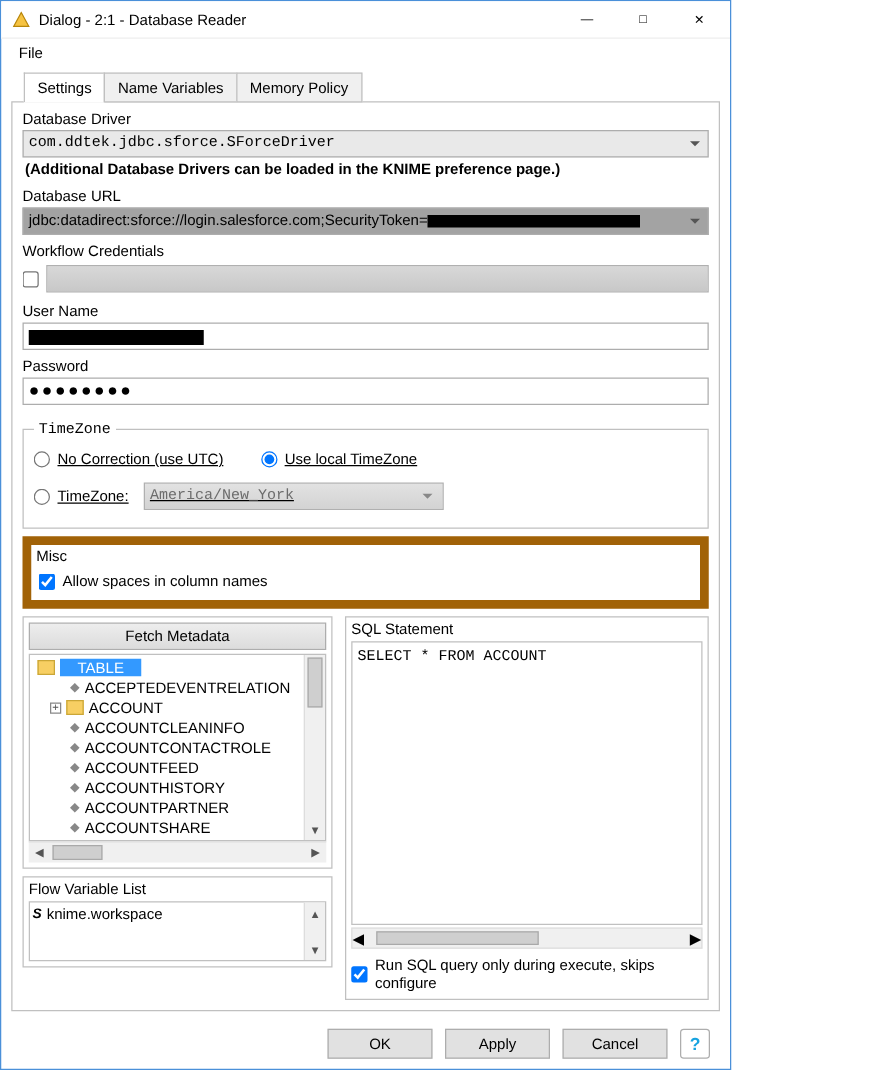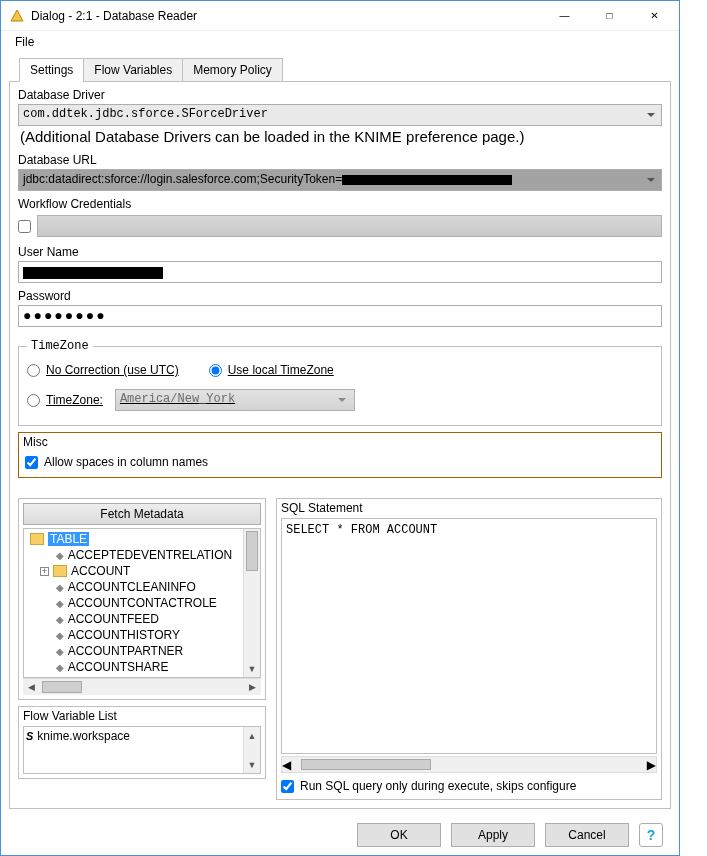--- a/index.html
+++ b/index.html
@@ -4,21 +4,21 @@
 <style>
   * { box-sizing: border-box; }
   body {
     margin: 0; padding: 0;
     font-family: "Segoe UI", Tahoma, sans-serif;
     font-size: 12px;
     background: #fff;
     color: #000;
   }
   .window {
-    width: 680px; height: 856px;
+    width: 585px; height: 856px;
     border: 1px solid #4a90d9;
     display: flex; flex-direction: column;
     background: #fff;
   }
   .titlebar {
     height: 30px;
     display: flex; align-items: center;
     padding: 0 2px 0 8px;
     background: #fff;
     border-bottom: 1px solid #eee;
@@ -68,21 +68,21 @@
     position: relative;
   }
   .combo::after {
     content: ""; position: absolute; right: 6px; top: 8px;
     border-left: 4px solid transparent;
     border-right: 4px solid transparent;
     border-top: 4px solid #555;
   }
   .combo.url { background:#a3a3a3; font-family: Liberation Sans, sans-serif; }
   .combo .redact { display:inline-block; width:170px; height:10px; background:#000; vertical-align:middle;}
-  .note { font-size: 15px; padding: 2px 2px; color:#000;}
+  .note { font-size: 12px; padding: 2px 2px; color:#000;font-weight:bold;}
   .textfield {
     width: 100%; height: 22px;
     border: 1px solid #adadad;
     padding: 2px 4px; background:#fff;
   }
   .redact-block { display:inline-block; width:140px; height:12px; background:#000; margin-top:3px;}
   .pwd-dots { letter-spacing: 2px; font-size: 14px; line-height:14px; padding-top:1px;}
   .chk-row { display:flex; align-items:center; gap:6px; padding:2px 0;}
   input[type=checkbox]{ width:13px;height:13px; margin:0;}
   .wf-combo {
@@ -123,21 +123,21 @@
     cursor:default;
   }
   .tree-wrap{ border:1px solid #c0c0c0; height:150px; display:flex;}
   .tree{
     flex:1; overflow:hidden; padding:2px 0 0 2px; font-size:12px;
     background:#fff; position:relative;
   }
   .tree-item{ display:flex; align-items:center; height:16px; gap:4px; padding-left:4px;}
   .tree-item .bullet{ color:#888; font-size:10px;}
   .folder{ width:14px;height:12px;background:#f7cf63;border:1px solid #caa637; display:inline-block;}
-  .sel{ background:#3399ff; color:#fff; padding:0 2px;}
+  .sel{ background:#3399ff; color:#fff; padding:0 14px;}
   .expander{ width:9px;height:9px;border:1px solid #888;display:inline-flex;align-items:center;justify-content:center;font-size:9px;line-height:7px;color:#555;}
   .vscroll{ width:17px; background:#f0f0f0; border-left:1px solid #ddd; position:relative;}
   .vscroll .thumb{ position:absolute; left:2px; right:2px; top:2px; height:40px; background:#cfcfcf; border:1px solid #a9a9a9;}
   .vscroll .arr{position:absolute;left:0;right:0;height:17px;display:flex;align-items:center;justify-content:center;font-size:9px;color:#555;}
   .hscroll{ height:17px; background:#f0f0f0; border-top:1px solid #ddd; display:flex; align-items:center;}
   .hscroll .arr{width:17px;text-align:center;font-size:9px;color:#555;}
   .hscroll .track{flex:1;position:relative;height:100%;}
   .hscroll .thumb2{position:absolute;left:2px;top:2px;bottom:2px;width:40px;background:#cfcfcf;border:1px solid #a9a9a9;}
   .fv-list{ border:1px solid #c0c0c0; height:48px; display:flex;}
   .fv-body{flex:1;padding:2px;}
@@ -147,21 +147,21 @@
     flex:1; border:1px solid #c0c0c0; background:#fff;
     font-family:"Consolas","Courier New",monospace;
     padding:4px; min-height:220px;
   }
   .sql-hscroll{height:17px;background:#f0f0f0;border:1px solid #ddd;display:flex;align-items:center;margin-top:2px;}
   .sql-hscroll .track{flex:1;position:relative;height:100%;}
   .sql-hscroll .thumb3{position:absolute;left:10px;top:2px;bottom:2px;width:130px;background:#cfcfcf;border:1px solid #a9a9a9;}
   .btnbar{ display:flex; justify-content:flex-end; align-items:flex-end; gap:10px; padding:14px 8px 0 8px;}
   .btn{ width:84px;height:24px;background:#e1e1e1;border:1px solid #adadad;text-align:center;line-height:22px;cursor:default;}
   .help-btn{ width:24px;height:24px;border:1px solid #adadad;border-radius:3px;color:#16a3e0;display:flex;align-items:center;justify-content:center;font-weight:bold;font-size:14px;}
-  .misc-box{ border:1px solid #a16207; padding:4px 6px 6px 6px; margin-bottom:20px;}
+  .misc-box{ border:7px solid #a16207; padding:4px 6px 6px 6px; margin-bottom:6px;}
 </style>
 </head>
 <body>
 
 <div class="window">
   <div class="titlebar">
     <span class="icon">
       <svg width="14" height="14" viewBox="0 0 14 14">
           <polygon points="7,1 13,12 1,12" fill="#f6c342" stroke="#b8860b" stroke-width="1"></polygon>
         </svg>
@@ -174,21 +174,21 @@
     </div>
   </div>
 
   <div class="menubar">
     <span class="menuitem">File</span>
   </div>
 
   <div class="content">
     <div class="tabs-row">
       <div class="tab active">Settings</div>
-      <div class="tab">Flow Variables</div>
+      <div class="tab">Name Variables</div>
       <div class="tab">Memory Policy</div>
     </div>
 
     <div class="tabpanel">
 
       <div class="group">
         <div class="group-label">Database Driver</div>
         <div class="combo"><span>com.ddtek.jdbc.sforce.SForceDriver</span></div>
         <div class="note">(Additional Database Drivers can be loaded in the KNIME preference page.)</div>
       </div>

